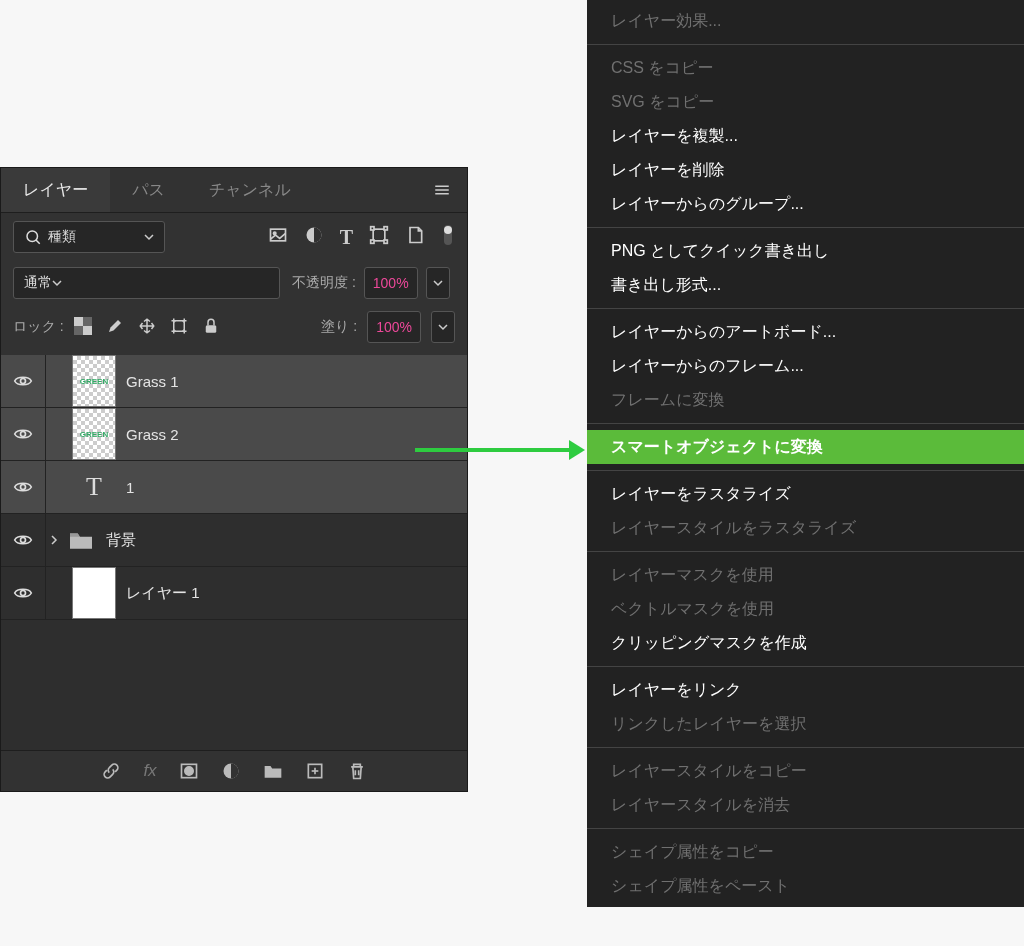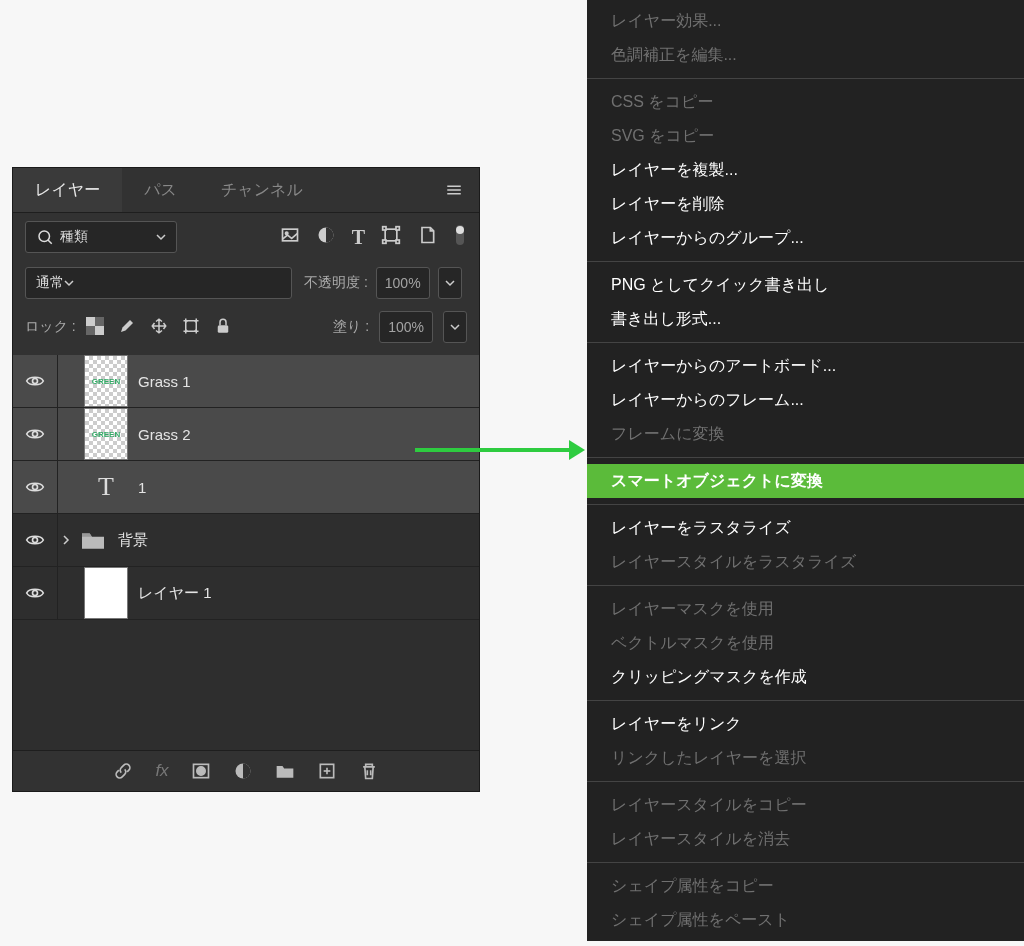--- a/index.html
+++ b/index.html
@@ -7,21 +7,21 @@
     padding: 0;
     width: 1024px;
     height: 946px;
     background: #f7f7f7;
     font-family: "Hiragino Kaku Gothic ProN", "Yu Gothic", sans-serif;
     position: relative;
     overflow: hidden;
   }
   .layers-panel {
     position: absolute;
-    left: 12px;
+    left: 0;
     top: 167px;
     width: 466px;
     background: #323232;
     border: 1px solid #1a1a1a;
   }
   .panel-tabs {
     display: flex;
     background: #323232;
     height: 44px;
     align-items: stretch;
@@ -100,21 +100,21 @@
     margin-left: 4px;
   }
   .val-box {
     background: #262626;
     border: 1px solid #555;
     border-radius: 3px;
     height: 30px;
     display: flex;
     align-items: center;
     padding: 0 8px;
-    color: #a3a3a3;
+    color: #ec4899;
     font-size: 14px;
   }
   .chev {
     background: #262626;
     border: 1px solid #555;
     border-radius: 3px;
     height: 30px;
     width: 22px;
     display: flex;
     align-items: center;
@@ -497,21 +497,20 @@
   </div>
 </div>
 
 <div class="arrow">
   <div class="arrow-line"></div>
   <div class="arrow-head"></div>
 </div>
 
 <div class="context-menu" id="ctx-menu">
     <div class="menu-item disabled">レイヤー効果...</div>
-    <div class="menu-item disabled">色調補正を編集...</div>
     <div class="menu-sep"></div>
     <div class="menu-item disabled">CSS をコピー</div>
     <div class="menu-item disabled">SVG をコピー</div>
     <div class="menu-item enabled">レイヤーを複製...</div>
     <div class="menu-item enabled">レイヤーを削除</div>
     <div class="menu-item enabled">レイヤーからのグループ...</div>
     <div class="menu-sep"></div>
     <div class="menu-item enabled">PNG としてクイック書き出し</div>
     <div class="menu-item enabled">書き出し形式...</div>
     <div class="menu-sep"></div>

